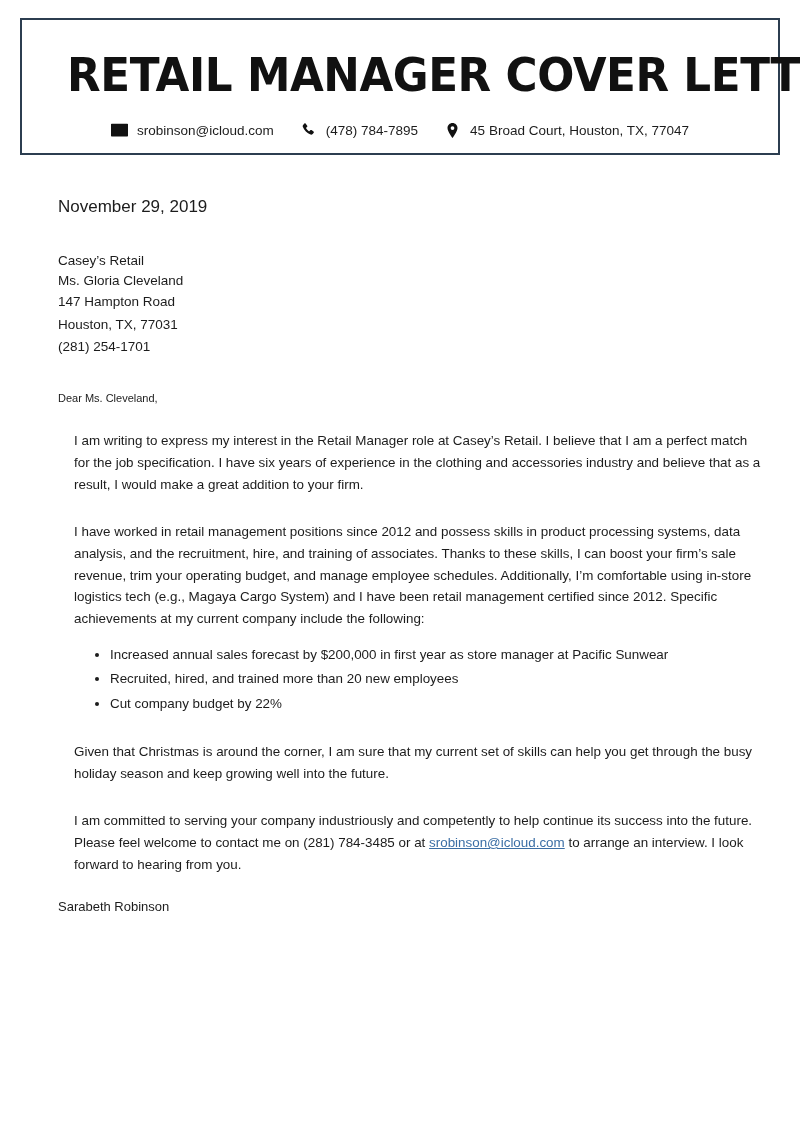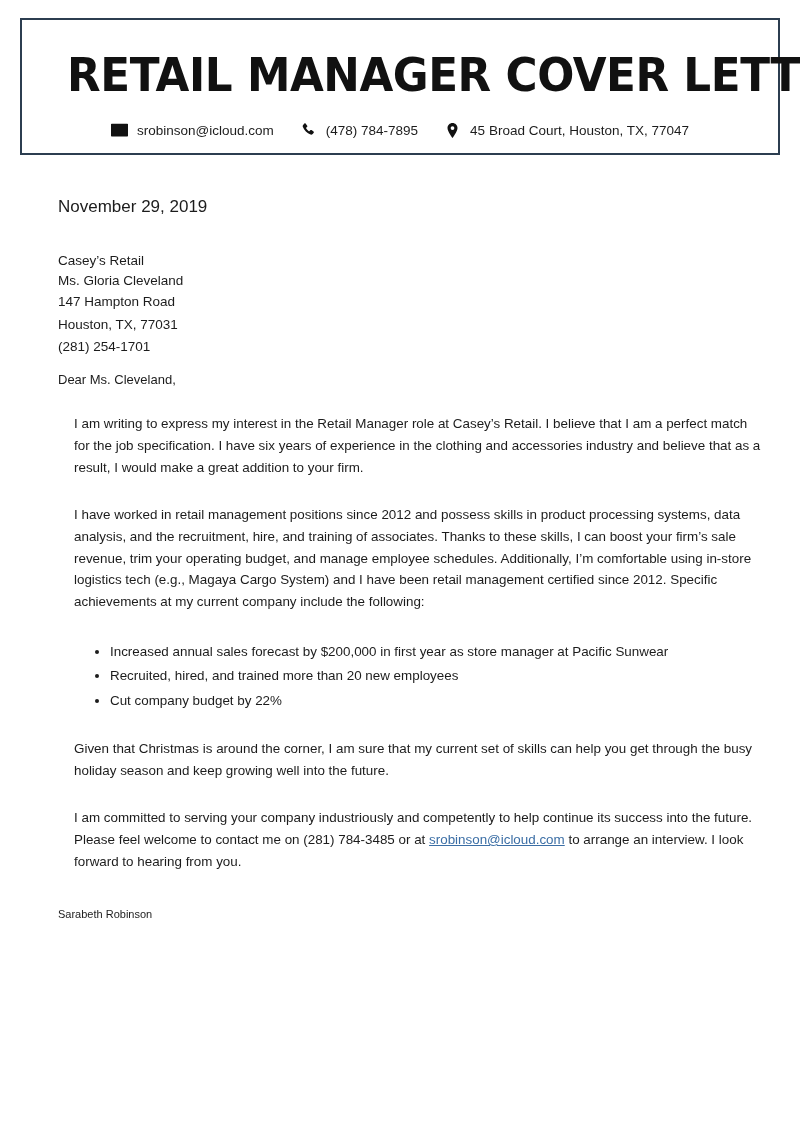--- a/index.html
+++ b/index.html
@@ -79,50 +79,50 @@
   }
   .recipient {
     margin-top: 34px;
     font-size: 13.5px;
     line-height: 1.65;
   }
   .recipient div { white-space: nowrap; }
   .recipient .tight { line-height: 1.5; }
 
   .salutation {
-    margin-top: 14px;
-    font-size: 13px;
+    margin-top: 34px;
+    font-size: 11px;
   }
   p.para {
     font-size: 13.4px;
     line-height: 1.62;
     margin: 26px 0 0 16px;
     max-width: 690px;
   }
   ul.achievements {
-    margin: 28px 0 0 0;
+    margin: 14px 0 0 0;
     padding-left: 52px;
     max-width: 700px;
   }
   ul.achievements li {
     font-size: 13.4px;
     line-height: 1.62;
     margin-bottom: 3px;
   }
   a.email-link {
     color: #3b6ea5;
     text-decoration: underline;
   }
   .signoff {
     margin-top: 30px;
     font-size: 13.5px;
   }
   .signature-name {
-    margin-top: 36px;
-    font-size: 11px;
+    margin-top: 24px;
+    font-size: 13px;
   }
 </style>
 </head>
 <body>
 
 <div class="page">
 
   <div class="header" style="border-color: rgb(44, 62, 80);">
     <div class="doc-title">RETAIL MANAGER COVER LETTER</div>
 

